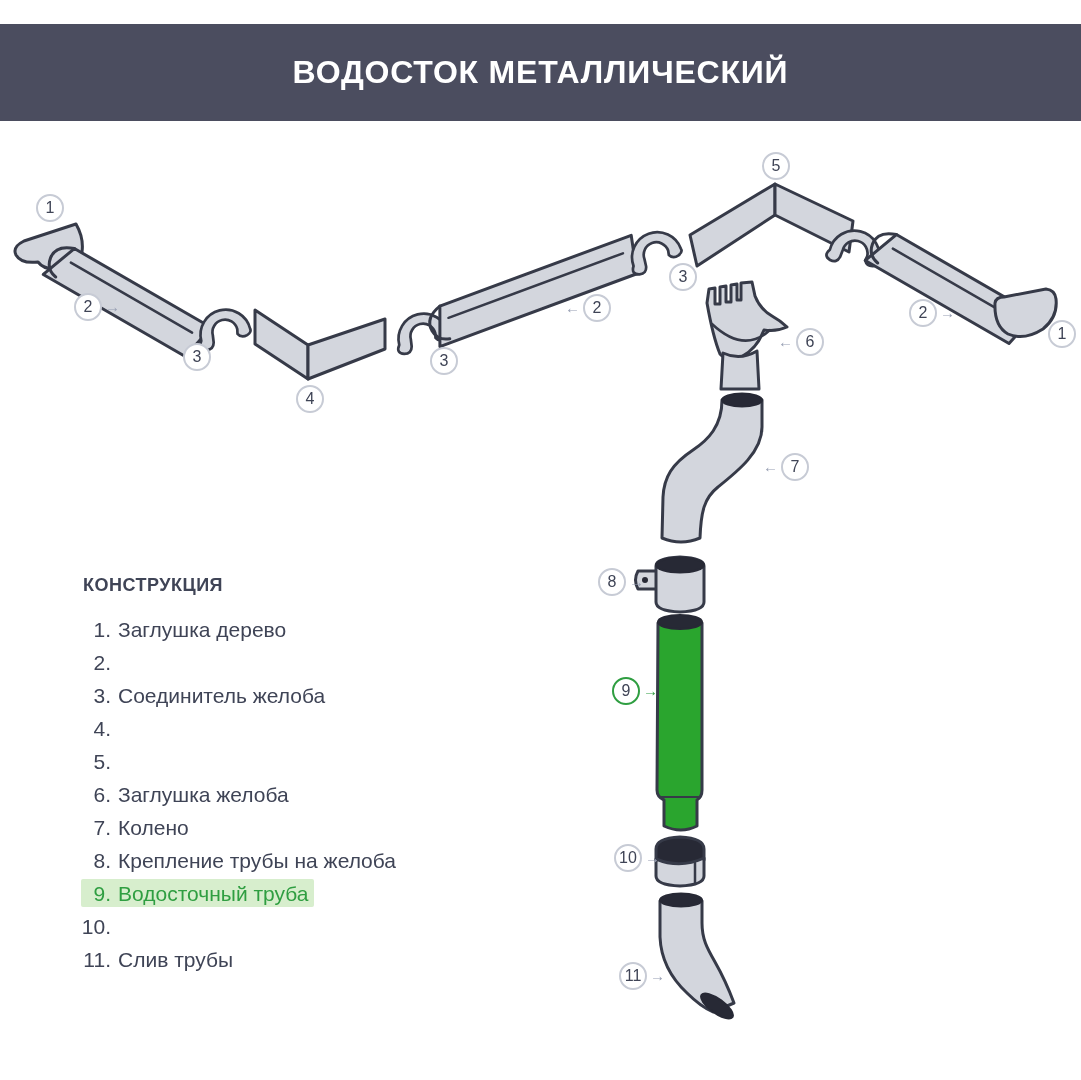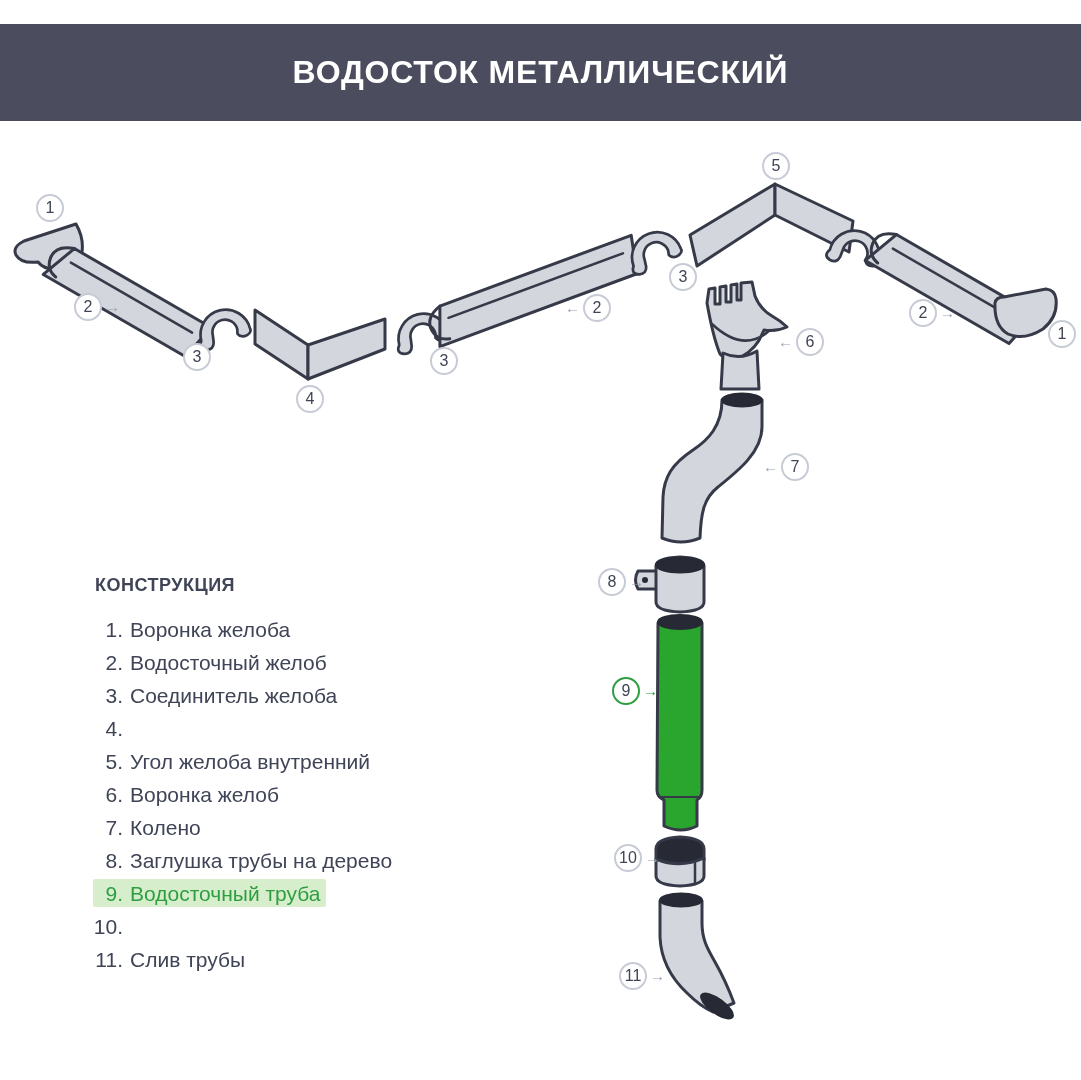--- a/index.html
+++ b/index.html
@@ -28,21 +28,21 @@
     font-size:16px;color:#3f4456;
   }
   .co-arrow{
     position:absolute;top:-10px;font-size:15px;color:#99a0b4;line-height:20px;
   }
   .co-arrow.right{left:17px;}
   .co-arrow.left{right:17px;}
   .callout.green .co-ring{border-color:#2f9e41;}
   .callout.green .co-arrow{color:#2f9e41;}
   
-  .legend{position:absolute;left:68px;top:574px;z-index:4;}
+  .legend{position:absolute;left:56px;top:574px;z-index:4;}
   .legend-heading{
     margin-left:27px;font-size:18px;font-weight:700;color:#3f4456;
     letter-spacing:.5px;line-height:22px;margin-bottom:17px;
   }
   .legend-list{list-style:none;margin:0;padding:0;}
   .legend-row{
     position:relative;height:33px;display:flex;align-items:center;
     font-size:21px;color:#3f4456;
   }
   .legend-num{position:relative;z-index:1;width:55px;text-align:right;}
@@ -207,48 +207,46 @@
 <div class="callout" style="left:633px;top:976px">
   <span class="co-ring">11</span>
   <span class="co-arrow right">→</span>
 </div>
 
 <div class="legend">
   <div class="legend-heading">КОНСТРУКЦИЯ</div>
   <ol class="legend-list">
     <li class="legend-row">
       <span class="legend-num">1.</span>
-      <span class="legend-label">Воронка желоба</span>
+      <span class="legend-label">Заглушка дерево</span>
     </li>
     <li class="legend-row">
       <span class="legend-num">2.</span>
-      <span class="legend-label">Водосточный желоб</span>
     </li>
     <li class="legend-row">
       <span class="legend-num">3.</span>
       <span class="legend-label">Соединитель желоба</span>
     </li>
     <li class="legend-row">
       <span class="legend-num">4.</span>
     </li>
     <li class="legend-row">
       <span class="legend-num">5.</span>
-      <span class="legend-label">Угол желоба внутренний</span>
     </li>
     <li class="legend-row">
       <span class="legend-num">6.</span>
-      <span class="legend-label">Воронка желоб</span>
+      <span class="legend-label">Заглушка желоба</span>
     </li>
     <li class="legend-row">
       <span class="legend-num">7.</span>
       <span class="legend-label">Колено</span>
     </li>
     <li class="legend-row">
       <span class="legend-num">8.</span>
-      <span class="legend-label">Заглушка трубы на дерево</span>
+      <span class="legend-label">Крепление трубы на желоба</span>
     </li>
     <li class="legend-row active">
       <span class="hl"></span>
       <span class="legend-num">9.</span>
       <span class="legend-label">Водосточный труба</span>
     </li>
     <li class="legend-row">
       <span class="legend-num">10.</span>
     </li>
     <li class="legend-row">

